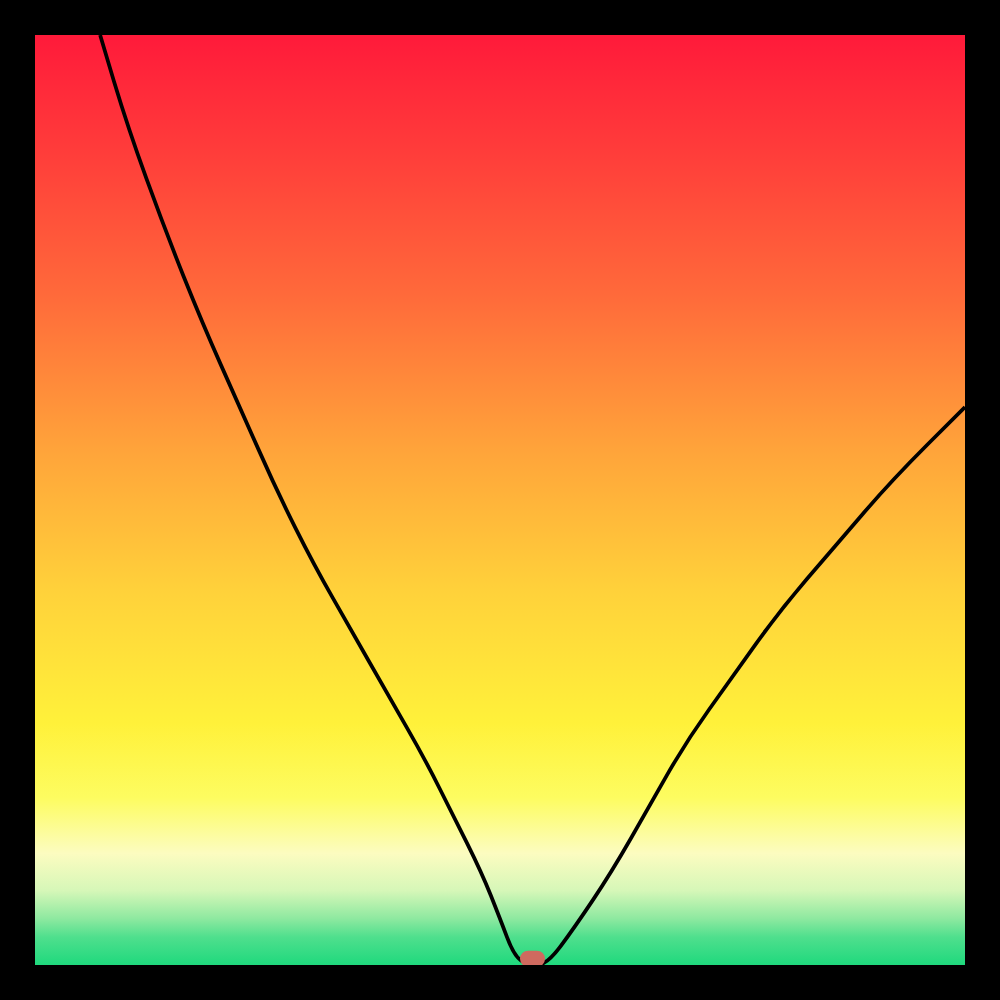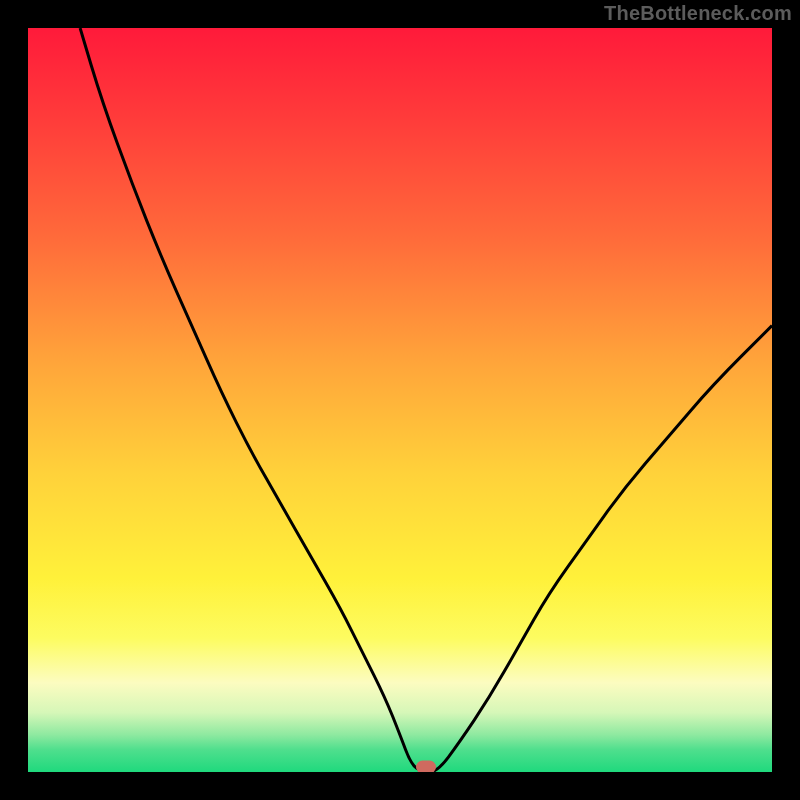--- a/index.html
+++ b/index.html
@@ -48,21 +48,20 @@
     background: #cf6a5f;
     z-index: 3;
     transform: translate(-50%, -50%);
   }
 </style>
 </head>
 <body>
 
 <div class="frame">
 
-  <div class="watermark">TheBottleneck.com</div>
 
   <div class="plot-area">
     <svg class="canvas" viewBox="0 0 744 744">
       <defs>
         <linearGradient id="bg-grad" x1="0" y1="0" x2="0" y2="1">
             <stop offset="0%" stop-color="#ff1a3a"></stop>
             <stop offset="12%" stop-color="#ff3b3a"></stop>
             <stop offset="28%" stop-color="#ff6a3a"></stop>
             <stop offset="45%" stop-color="#ffa53a"></stop>
             <stop offset="60%" stop-color="#ffd23a"></stop>

